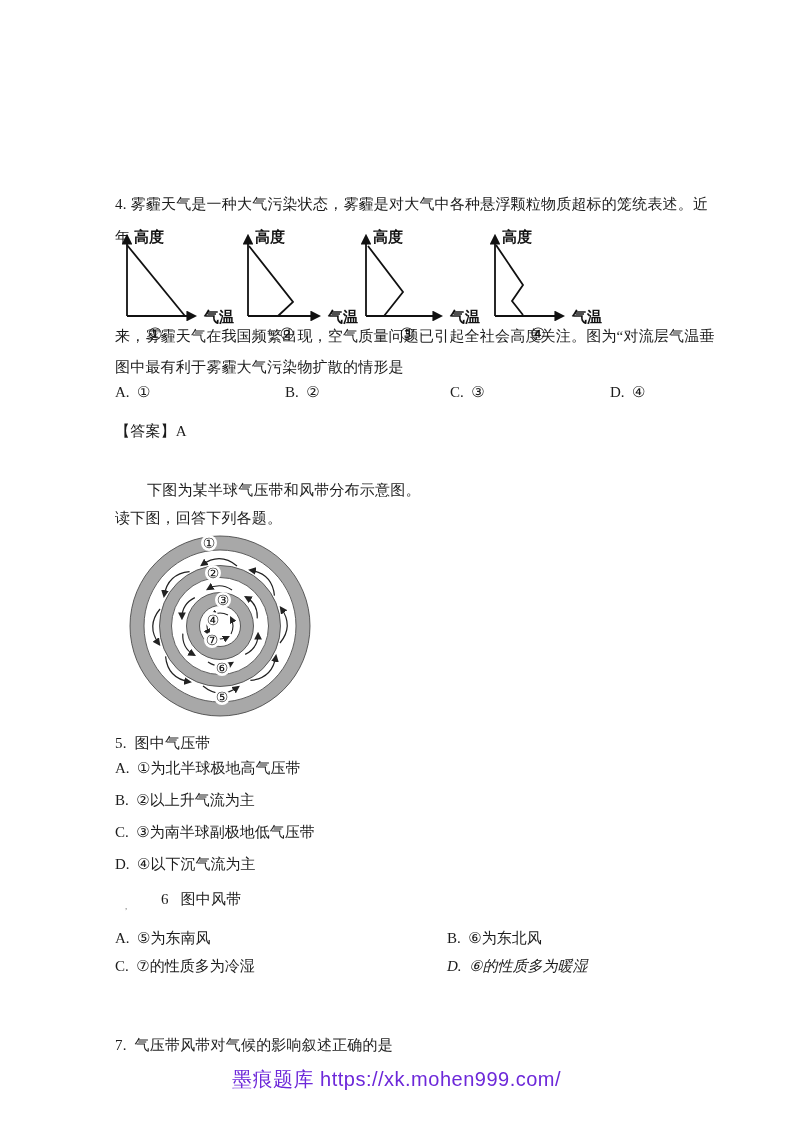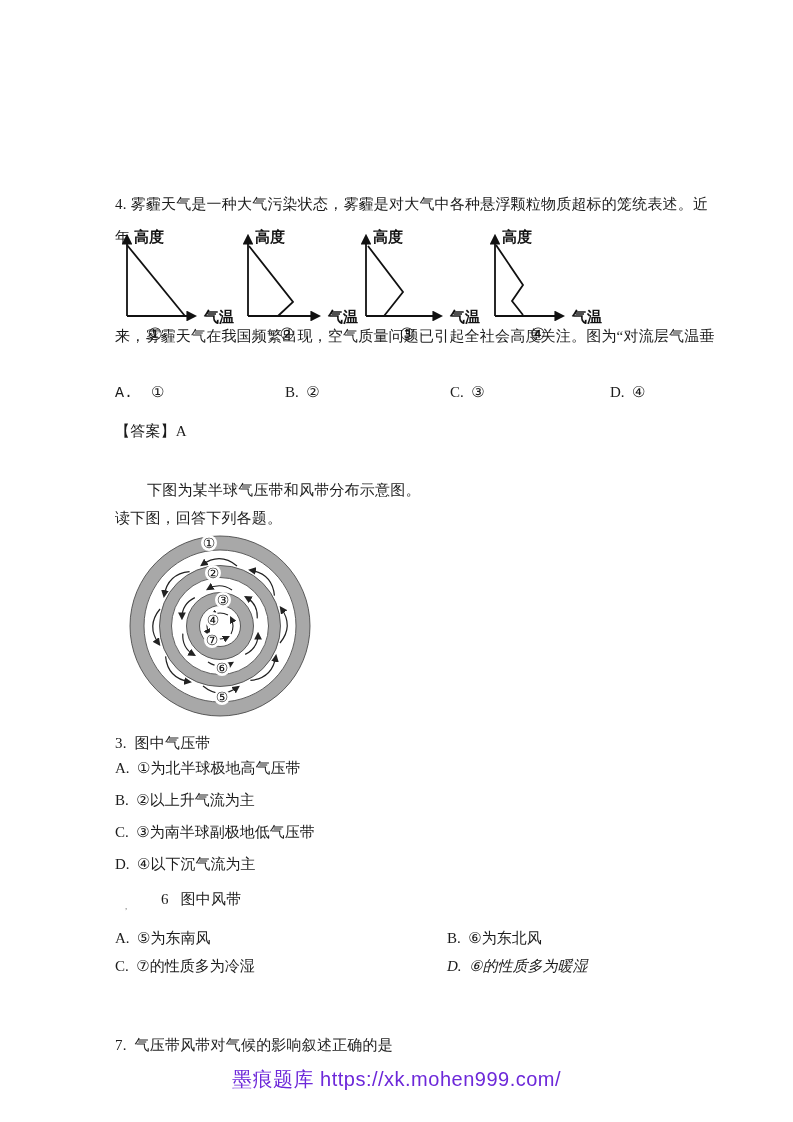--- a/index.html
+++ b/index.html
@@ -71,22 +71,23 @@
     <g stroke="#111" stroke-width="1.8" fill="none">
       <line x1="385" y1="92" x2="385" y2="13" marker-end="url(#ah)"></line>
       <line x1="385" y1="92" x2="452" y2="92" marker-end="url(#ah)"></line>
       <polyline points="386,21 413,61 402,77 413,91"></polyline>
     </g>
     <text class="fig-label" x="392" y="18" font-size="15" fill="#111">高度</text>
     <text class="fig-label" x="462" y="98" font-size="15" fill="#111">气温</text>
     <text x="428" y="116" font-size="17" fill="#111" text-anchor="middle">④</text>
   </svg>
 
+  <div class="abs body-text" style="left:115px;top:351px;">图中最有利于雾霾大气污染物扩散的情形是</div>
 
-  <div class="abs opt" style="left:115px;top:383px;font-family:Liberation Mono, monospace;">A.  ①</div>
+  <div class="abs opt" style="left:115px;top:383px;">A.  ①</div>
   <div class="abs opt" style="left:285px;top:383px;">B.  ②</div>
   <div class="abs opt" style="left:450px;top:383px;">C.  ③</div>
   <div class="abs opt" style="left:610px;top:383px;">D.  ④</div>
 
   <div class="abs body-text" style="left:115px;top:415px;">【答案】A</div>
 
   <div class="abs body-text" style="left:115px;top:502px;">读下图，回答下列各题。</div>
   <div class="abs body-text" style="left:147px;top:474px;">下图为某半球气压带和风带分布示意图。</div>
 
   <svg class="abs" style="left:120px;top:528px;" width="200" height="195" viewBox="0 0 200 195">
@@ -146,21 +147,21 @@
       <text x="93" y="97">④</text>
       <circle cx="92" cy="112" r="8" fill="#ffffff"></circle>
       <text x="92" y="117">⑦</text>
       <circle cx="102" cy="140" r="8" fill="#ffffff"></circle>
       <text x="102" y="145">⑥</text>
       <circle cx="102" cy="169" r="8" fill="#ffffff"></circle>
       <text x="102" y="174">⑤</text>
     </g>
   </svg>
 
-  <div class="abs body-text" style="left:115px;top:727px;">3.  图中气压带</div>
+  <div class="abs body-text" style="left:115px;top:727px;">5.  图中气压带</div>
   <div class="abs opt" style="left:115px;top:759px;">A.  ①为北半球极地高气压带</div>
   <div class="abs opt" style="left:115px;top:791px;">B.  ②以上升气流为主</div>
   <div class="abs opt" style="left:115px;top:823px;">C.  ③为南半球副极地低气压带</div>
   <div class="abs opt" style="left:115px;top:855px;">D.  ④以下沉气流为主</div>
 
   <div class="abs body-text" style="left:115px;top:883px;margin-left:46px;">6   图中风带</div>
   <div class="abs stray" style="left:125px;top:901px;">,</div>
   <div class="abs opt" style="left:115px;top:929px;">A.  ⑤为东南风</div>
   <div class="abs opt" style="left:447px;top:929px;">B.  ⑥为东北风</div>
   <div class="abs opt" style="left:115px;top:957px;">C.  ⑦的性质多为冷湿</div>

